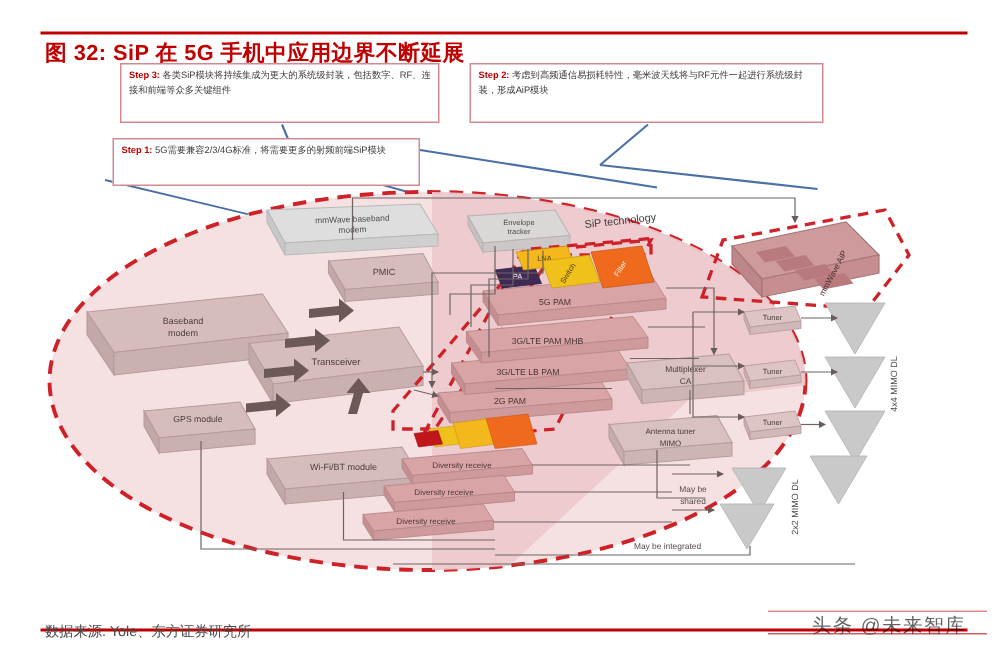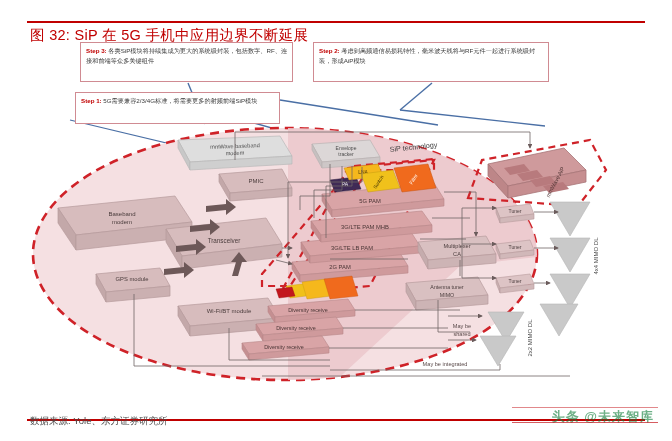--- a/index.html
+++ b/index.html
@@ -18,21 +18,21 @@
     background:#c00000;
   }
   .rule-bottom{
     position:absolute;left:27px;top:419px;width:618px;height:2px;
     background:#c00000;
   }
 
   
   .fig-title{
     position:absolute;left:30px;top:26px;
-    font-size:14.5px;font-weight:normal;color:#c00000;
+    font-size:14.5px;font-weight:bold;color:#c00000;
     letter-spacing:0.3px;white-space:nowrap;
   }
 
   
   .step-box{
     position:absolute;
     border:1px solid #d08b92;
     background:#ffffff;
     padding:3px 4px 3px 5px;
     font-size:6.2px;
@@ -51,22 +51,22 @@
   
   #diagram{position:absolute;left:30px;top:126px;width:612px;height:260px;}
   #diagram svg{display:block;}
 
   
   .source{
     position:absolute;left:30px;top:415px;
     font-size:9.5px;color:#4a4a4a;
   }
   .watermark{
-    position:absolute;right:18px;top:408px;
-    font-size:13px;font-weight:bold;color:#15803d;
+    position:absolute;right:28px;top:408px;
+    font-size:13px;font-weight:normal;color:#000000;
     opacity:.62;letter-spacing:1px;
   }
   .wm-strike{
     position:absolute;right:14px;top:422px;width:146px;height:1px;
     background:#c8262c;opacity:.75;
   }
   .wm-strike2{
     position:absolute;right:14px;top:407px;width:146px;height:1px;
     background:#c8262c;opacity:.55;
   }

